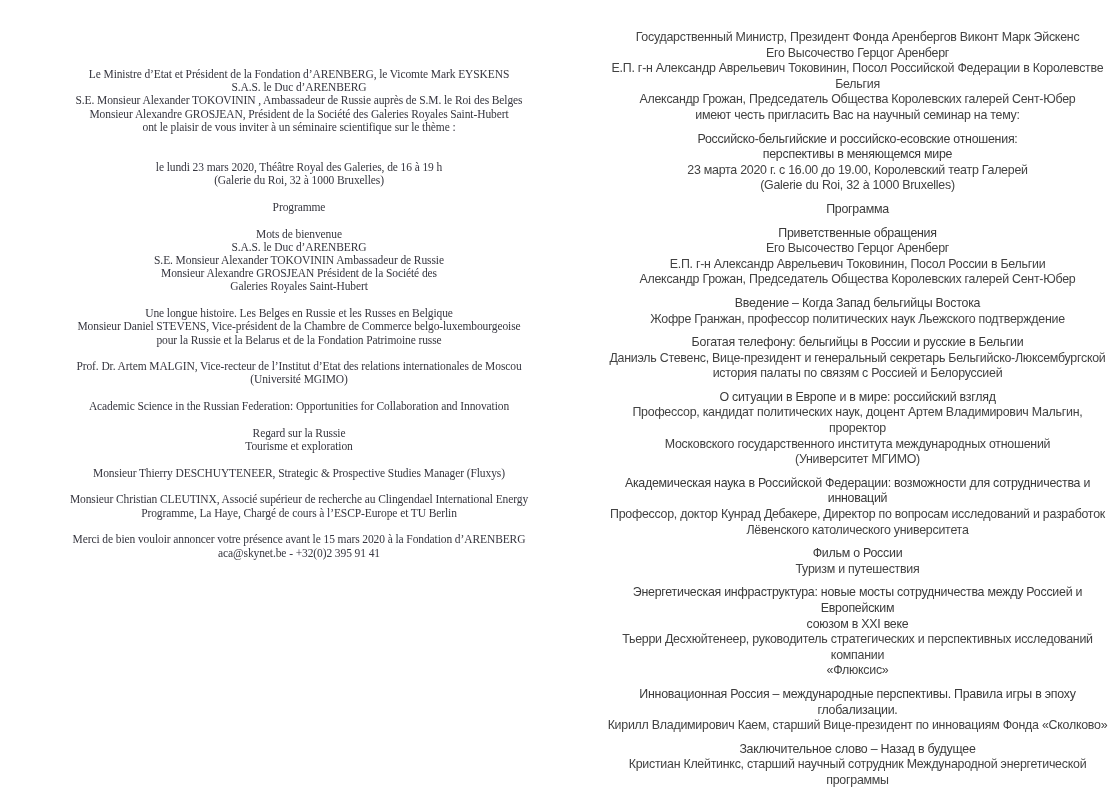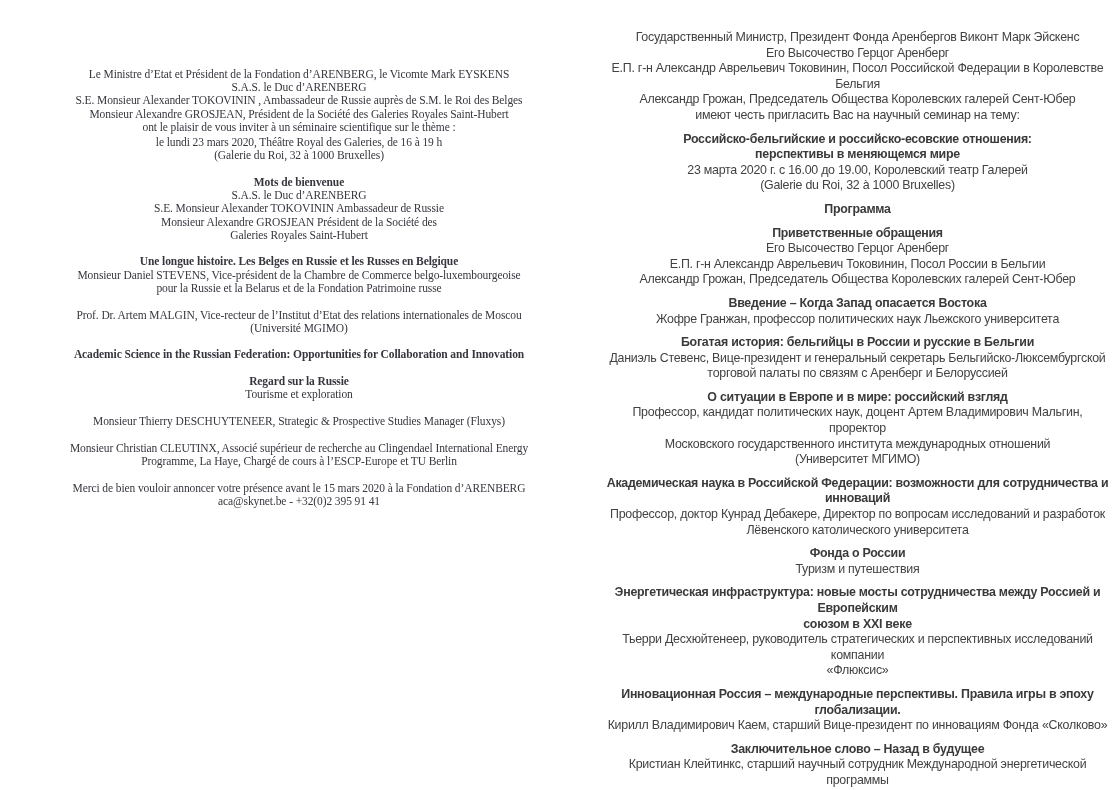--- a/index.html
+++ b/index.html
@@ -26,42 +26,43 @@
     width: 538px;
     padding-top: 30px;
     font-family: "Liberation Sans", "DejaVu Sans", sans-serif;
     font-size: 12.4px;
     line-height: 15.6px;
     letter-spacing: -0.25px;
     color: #424242;
   }
   .block { margin-bottom: 13.5px; }
   .col-right .block { margin-bottom: 8px; margin-left: 29px; }
-  .col-left .block-header { margin-bottom: 2px; }
-  .bold { font-weight: bold; }
+  .col-left .block-header { margin-bottom: 27px; }
+  .bold { font-weight: normal; }
   .col-right .bold { color: #3a3a3a; }
   [data-bind] { white-space: pre-line; }
 </style>
 </head>
 <body>
 
 <div class="page">
 
   <div class="col col-left">
     <div class="block block-header" data-bind="left.header">Le Ministre d’Etat et Président de la Fondation d’ARENBERG, le Vicomte Mark EYSKENS
 S.A.S. le Duc d’ARENBERG
 S.E. Monsieur Alexander TOKOVININ , Ambassadeur de Russie auprès de S.M. le Roi des Belges
 Monsieur Alexandre GROSJEAN, Président de la Société des Galeries Royales Saint-Hubert
 ont le plaisir de vous inviter à un séminaire scientifique sur le thème :</div>
 
     <div class="block">
       <div data-bind="left.event_details">le lundi 23 mars 2020, Théâtre Royal des Galeries, de 16 à 19 h
 (Galerie du Roi, 32 à 1000 Bruxelles)</div>
     </div>
 
+    <div class="block bold" data-bind="left.programme_heading">Programme</div>
 
     <div class="block">
       <div class="bold" data-bind="left.sections.0.title">Mots de bienvenue</div>
       <div data-bind="left.sections.0.lines">S.A.S. le Duc d’ARENBERG
 S.E. Monsieur Alexander TOKOVININ  Ambassadeur de Russie
 Monsieur Alexandre GROSJEAN Président de la Société des
 Galeries Royales Saint-Hubert</div>
     </div>
     <div class="block">
       <div class="bold" data-bind="left.sections.2.title">Une longue histoire. Les Belges en Russie et les Russes en Belgique</div>
@@ -107,42 +108,42 @@
 
     <div class="block bold" data-bind="right.programme_heading">Программа</div>
 
     <div class="block">
       <div class="bold" data-bind="right.sections.0.title">Приветственные обращения</div>
       <div data-bind="right.sections.0.lines">Его Высочество Герцог Аренберг
 Е.П. г-н Александр Аврельевич Токовинин, Посол России в Бельгии
 Александр Грожан, Председатель Общества Королевских галерей Сент-Юбер</div>
     </div>
     <div class="block">
-      <div class="bold" data-bind="right.sections.1.title">Введение – Когда Запад опасается Востока</div>
-      <div data-bind="right.sections.1.lines">Жофре Гранжан, профессор политических наук Льежского университета</div>
+      <div class="bold" data-bind="right.sections.1.title">Введение – Когда Запад бельгийцы Востока</div>
+      <div data-bind="right.sections.1.lines">Жофре Гранжан, профессор политических наук Льежского подтверждение</div>
     </div>
     <div class="block">
-      <div class="bold" data-bind="right.sections.2.title">Богатая история: бельгийцы в России и русские в Бельгии</div>
+      <div class="bold" data-bind="right.sections.2.title">Богатая телефону: бельгийцы в России и русские в Бельгии</div>
       <div data-bind="right.sections.2.lines">Даниэль Стевенс, Вице-президент и генеральный секретарь Бельгийско-Люксембургской
-торговой палаты по связям с Аренберг и Белоруссией</div>
+история палаты по связям с Россией и Белоруссией</div>
     </div>
     <div class="block">
       <div class="bold" data-bind="right.sections.3.title">О ситуации в Европе и в мире: российский взгляд</div>
       <div data-bind="right.sections.3.lines">Профессор, кандидат политических наук, доцент Артем Владимирович Мальгин, проректор
 Московского государственного института международных отношений
 (Университет МГИМО)</div>
     </div>
     <div class="block">
       <div class="bold" data-bind="right.sections.4.title">Академическая наука в Российской Федерации: возможности для сотрудничества и
 инноваций</div>
       <div data-bind="right.sections.4.lines">Профессор, доктор Кунрад Дебакере, Директор по вопросам исследований и разработок
 Лёвенского католического университета</div>
     </div>
     <div class="block">
-      <div class="bold" data-bind="right.sections.5.title">Фонда о России</div>
+      <div class="bold" data-bind="right.sections.5.title">Фильм о России</div>
       <div data-bind="right.sections.5.lines">Туризм и путешествия</div>
     </div>
     <div class="block">
       <div class="bold" data-bind="right.sections.6.title">Энергетическая инфраструктура: новые мосты сотрудничества между Россией и Европейским
 союзом в XXI веке</div>
       <div data-bind="right.sections.6.lines">Тьерри Десхюйтенеер, руководитель стратегических и перспективных исследований компании
 «Флюксис»</div>
     </div>
     <div class="block">
       <div class="bold" data-bind="right.sections.7.title">Инновационная Россия – международные перспективы. Правила игры в эпоху глобализации.</div>

